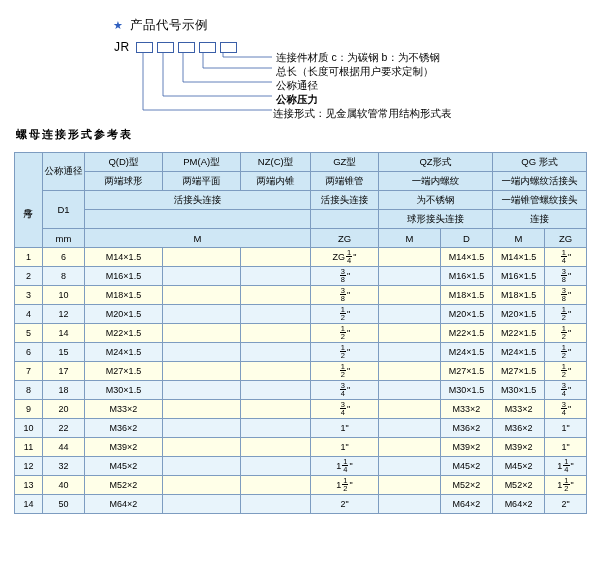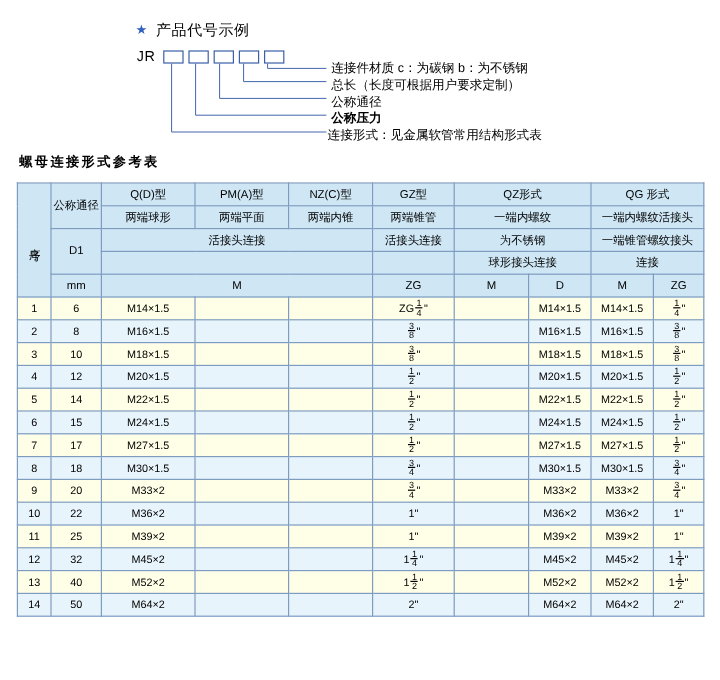--- a/index.html
+++ b/index.html
@@ -488,21 +488,21 @@
           <td></td>
           <td></td>
           <td>1"</td>
           <td></td>
           <td>M36×2</td>
           <td>M36×2</td>
           <td>1"</td>
         </tr>
         <tr>
           <td>11</td>
-          <td>25</td>
+          <td>44</td>
           <td>M39×2</td>
           <td></td>
           <td></td>
           <td>1"</td>
           <td></td>
           <td>M39×2</td>
           <td>M39×2</td>
           <td>1"</td>
         </tr>
         <tr class="alt">

